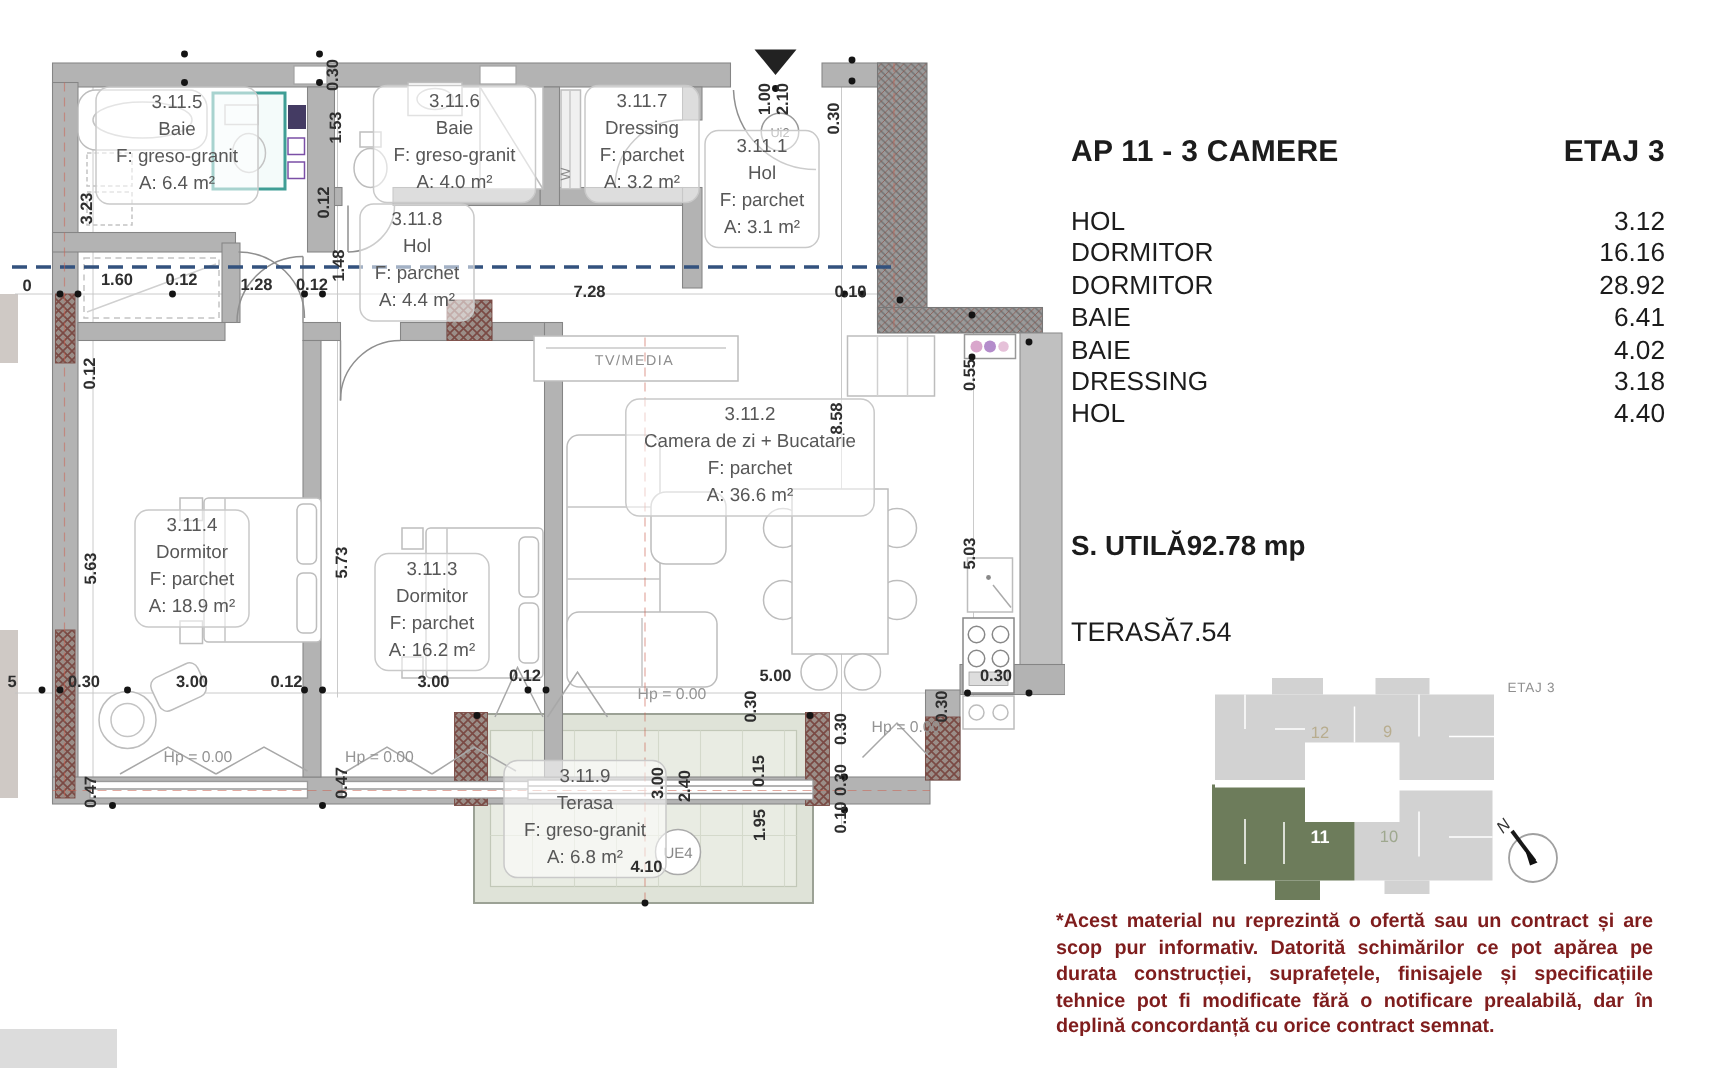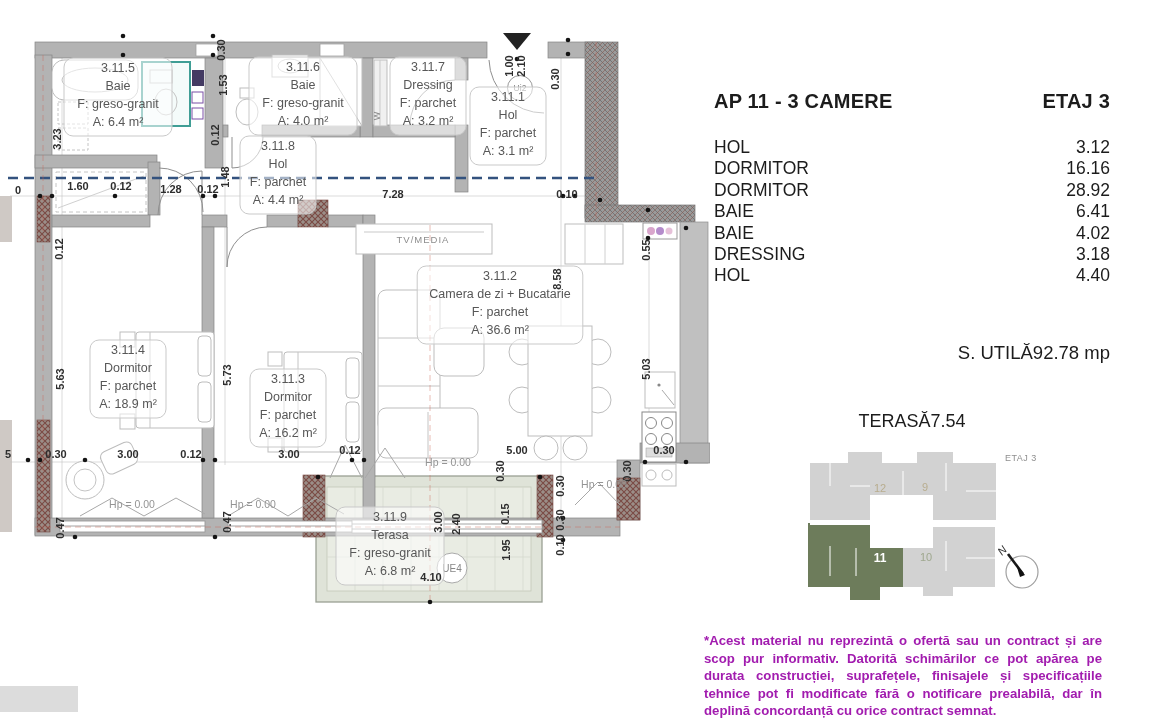--- a/index.html
+++ b/index.html
@@ -23,26 +23,26 @@
   .furnl{fill:none;stroke:#c4c4c4;stroke-width:1;}
   .door{fill:none;stroke:#8f8f8f;stroke-width:1;}
   .chain{stroke:#c4c4c4;stroke-width:0.6;}
   .dot{fill:#141414;}
 
   
   .title-row{position:absolute;left:714px;top:90px;width:396px;display:flex;
              justify-content:space-between;font-size:20px;font-weight:700;letter-spacing:.2px;}
   .rooms{position:absolute;left:714px;top:137px;width:396px;font-size:17.5px;line-height:21.4px;}
   .room-row{display:flex;justify-content:space-between;}
-  .total-row{position:absolute;left:714px;top:342px;width:396px;display:flex;
-             justify-content:flex-end;font-size:18.5px;font-weight:400;}
+  .total-row{position:absolute;left:714px;top:353px;width:396px;display:flex;
+             justify-content:flex-start;font-size:18.5px;font-weight:700;}
   .terrace-row{position:absolute;left:714px;top:411px;width:396px;display:flex;
-             justify-content:center;font-size:18px;}
-  .disclaimer{position:absolute;left:704px;top:632px;width:398px;font-size:13.2px;
-             font-weight:700;line-height:17.6px;text-align:justify;color:#a21caf;}
+             justify-content:flex-start;font-size:18px;}
+  .disclaimer{position:absolute;left:704px;top:605px;width:398px;font-size:13.2px;
+             font-weight:700;line-height:17.6px;text-align:justify;color:#7f1d1d;}
 
   .kp-num{font-size:11px;fill:#b8ad8f;}
   .kp-num-hl{font-size:12px;fill:#ffffff;font-weight:700;}
   .kp-num-b{font-size:11px;fill:#9fa88f;}
   .kp-floor{font-size:9px;fill:#8f8f8f;letter-spacing:.5px;}
   .kp-n{font-size:11px;fill:#333;font-style:italic;}
 </style>
 </head>
 <body>
 

